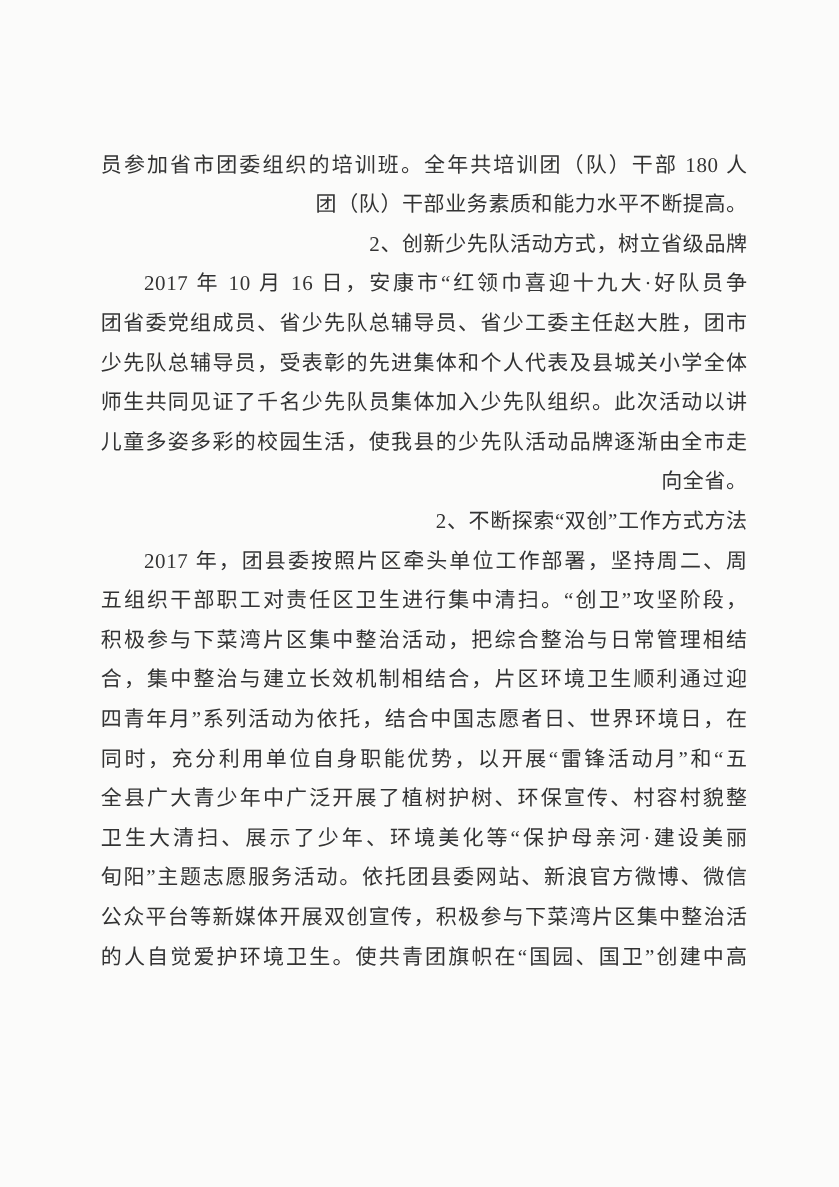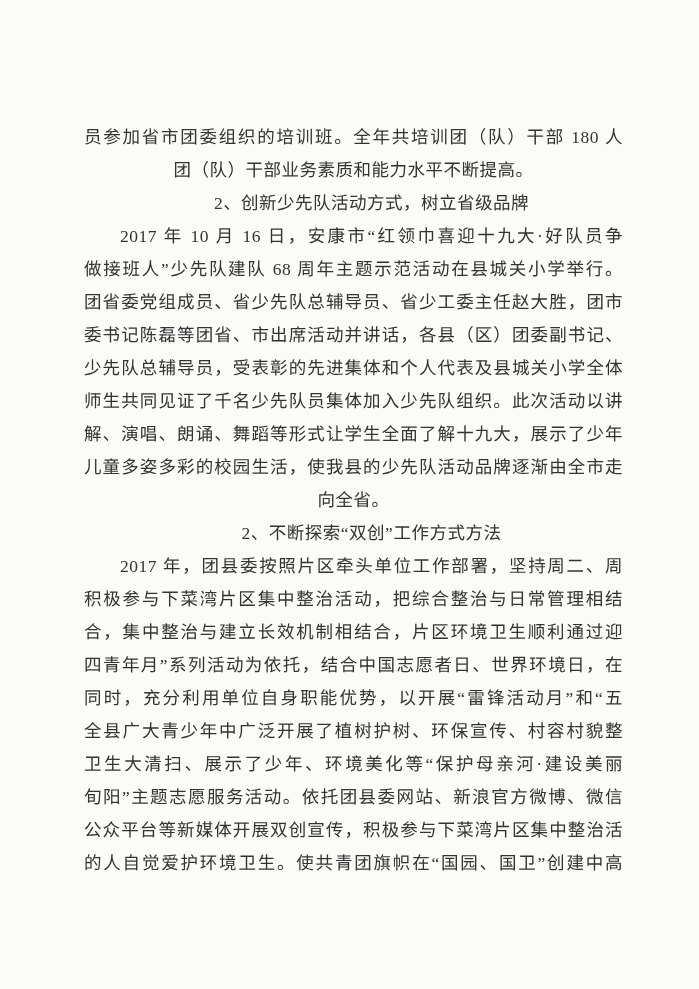--- a/index.html
+++ b/index.html
@@ -24,21 +24,21 @@
     left: 84px;
     top: 121px;
     width: 539px;
   }
   .line {
     font-size: 17.5px;
     line-height: 33px;
     height: 33px;
     color: #333333;
     letter-spacing: 0.5px;
-    text-align: center;
+    text-align: right;
     overflow: hidden;
     white-space: nowrap;
   }
   
   .line.just {
     white-space: normal;
     text-align: justify;
     text-align-last: justify;
     text-justify: inter-character;
   }
@@ -49,30 +49,28 @@
 </style>
 </head>
 <body>
 
 <div class="page">
   <div class="content">
     <div class="line just">员参加省市团委组织的培训班。全年共培训团（队）干部 180 人次，</div>
     <div class="line">团（队）干部业务素质和能力水平不断提高。</div>
     <div class="line indent">2、创新少先队活动方式，树立省级品牌</div>
     <div class="line just indent">2017 年 10 月 16 日，安康市“红领巾喜迎十九大·好队员争</div>
-    <div class="line just">做接班人”少先队建队 68 周年主题示范活动在县城关小学举行。</div>
     <div class="line just">团省委党组成员、省少先队总辅导员、省少工委主任赵大胜，团市</div>
-    <div class="line just">委书记陈磊等团省、市出席活动并讲话，各县（区）团委副书记、</div>
     <div class="line just">少先队总辅导员，受表彰的先进集体和个人代表及县城关小学全体</div>
     <div class="line just">师生共同见证了千名少先队员集体加入少先队组织。此次活动以讲</div>
-    <div class="line just">解、演唱、朗诵、舞蹈等形式让学生全面了解十九大，展示了少年</div>
     <div class="line just">儿童多姿多彩的校园生活，使我县的少先队活动品牌逐渐由全市走</div>
     <div class="line">向全省。</div>
     <div class="line indent">2、不断探索“双创”工作方式方法</div>
     <div class="line just indent">2017 年，团县委按照片区牵头单位工作部署，坚持周二、周</div>
+    <div class="line just">五组织干部职工对责任区卫生进行集中清扫。“创卫”攻坚阶段，</div>
     <div class="line just">积极参与下菜湾片区集中整治活动，把综合整治与日常管理相结</div>
     <div class="line just">合，集中整治与建立长效机制相结合，片区环境卫生顺利通过迎验。</div>
     <div class="line just">四青年月”系列活动为依托，结合中国志愿者日、世界环境日，在</div>
     <div class="line just">同时，充分利用单位自身职能优势，以开展“雷锋活动月”和“五</div>
     <div class="line just">全县广大青少年中广泛开展了植树护树、环保宣传、村容村貌整治、</div>
     <div class="line just">卫生大清扫、展示了少年、环境美化等“保护母亲河·建设美丽</div>
     <div class="line just">旬阳”主题志愿服务活动。依托团县委网站、新浪官方微博、微信</div>
     <div class="line just">公众平台等新媒体开展双创宣传，积极参与下菜湾片区集中整治活动</div>
     <div class="line just">的人自觉爱护环境卫生。使共青团旗帜在“国园、国卫”创建中高</div>
   </div>

